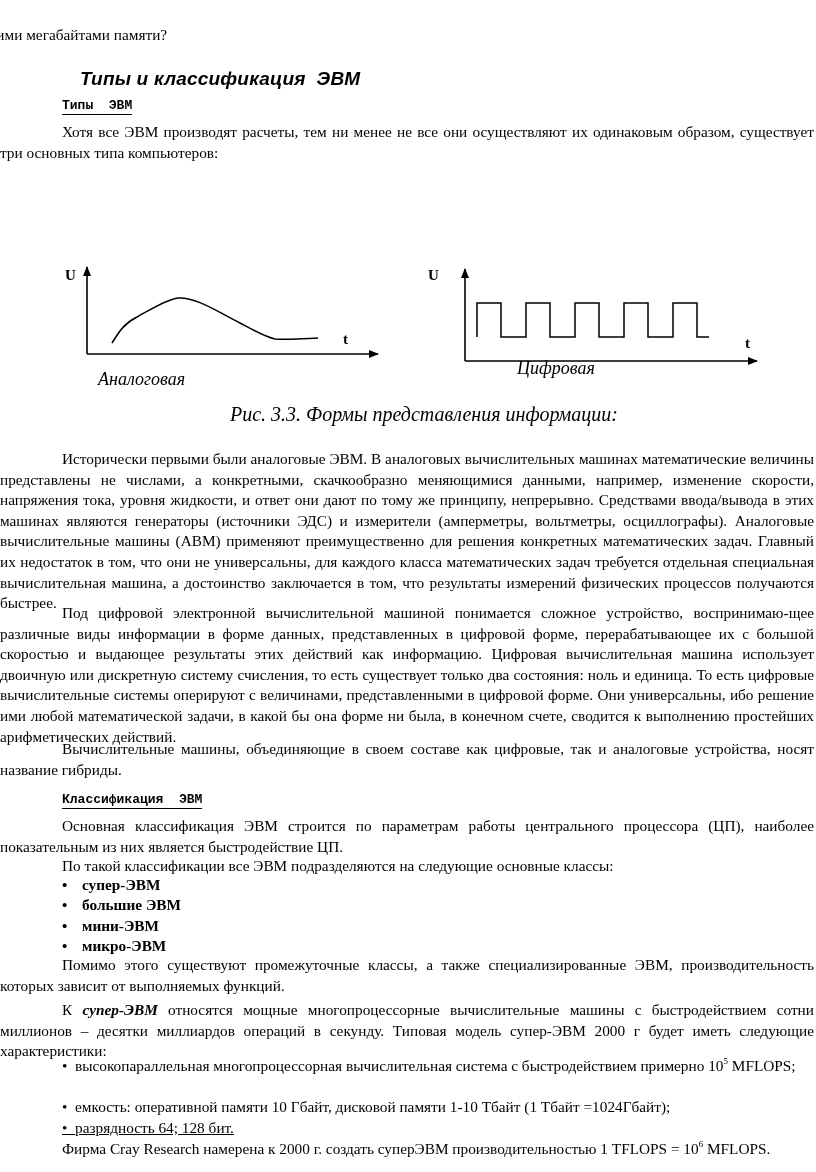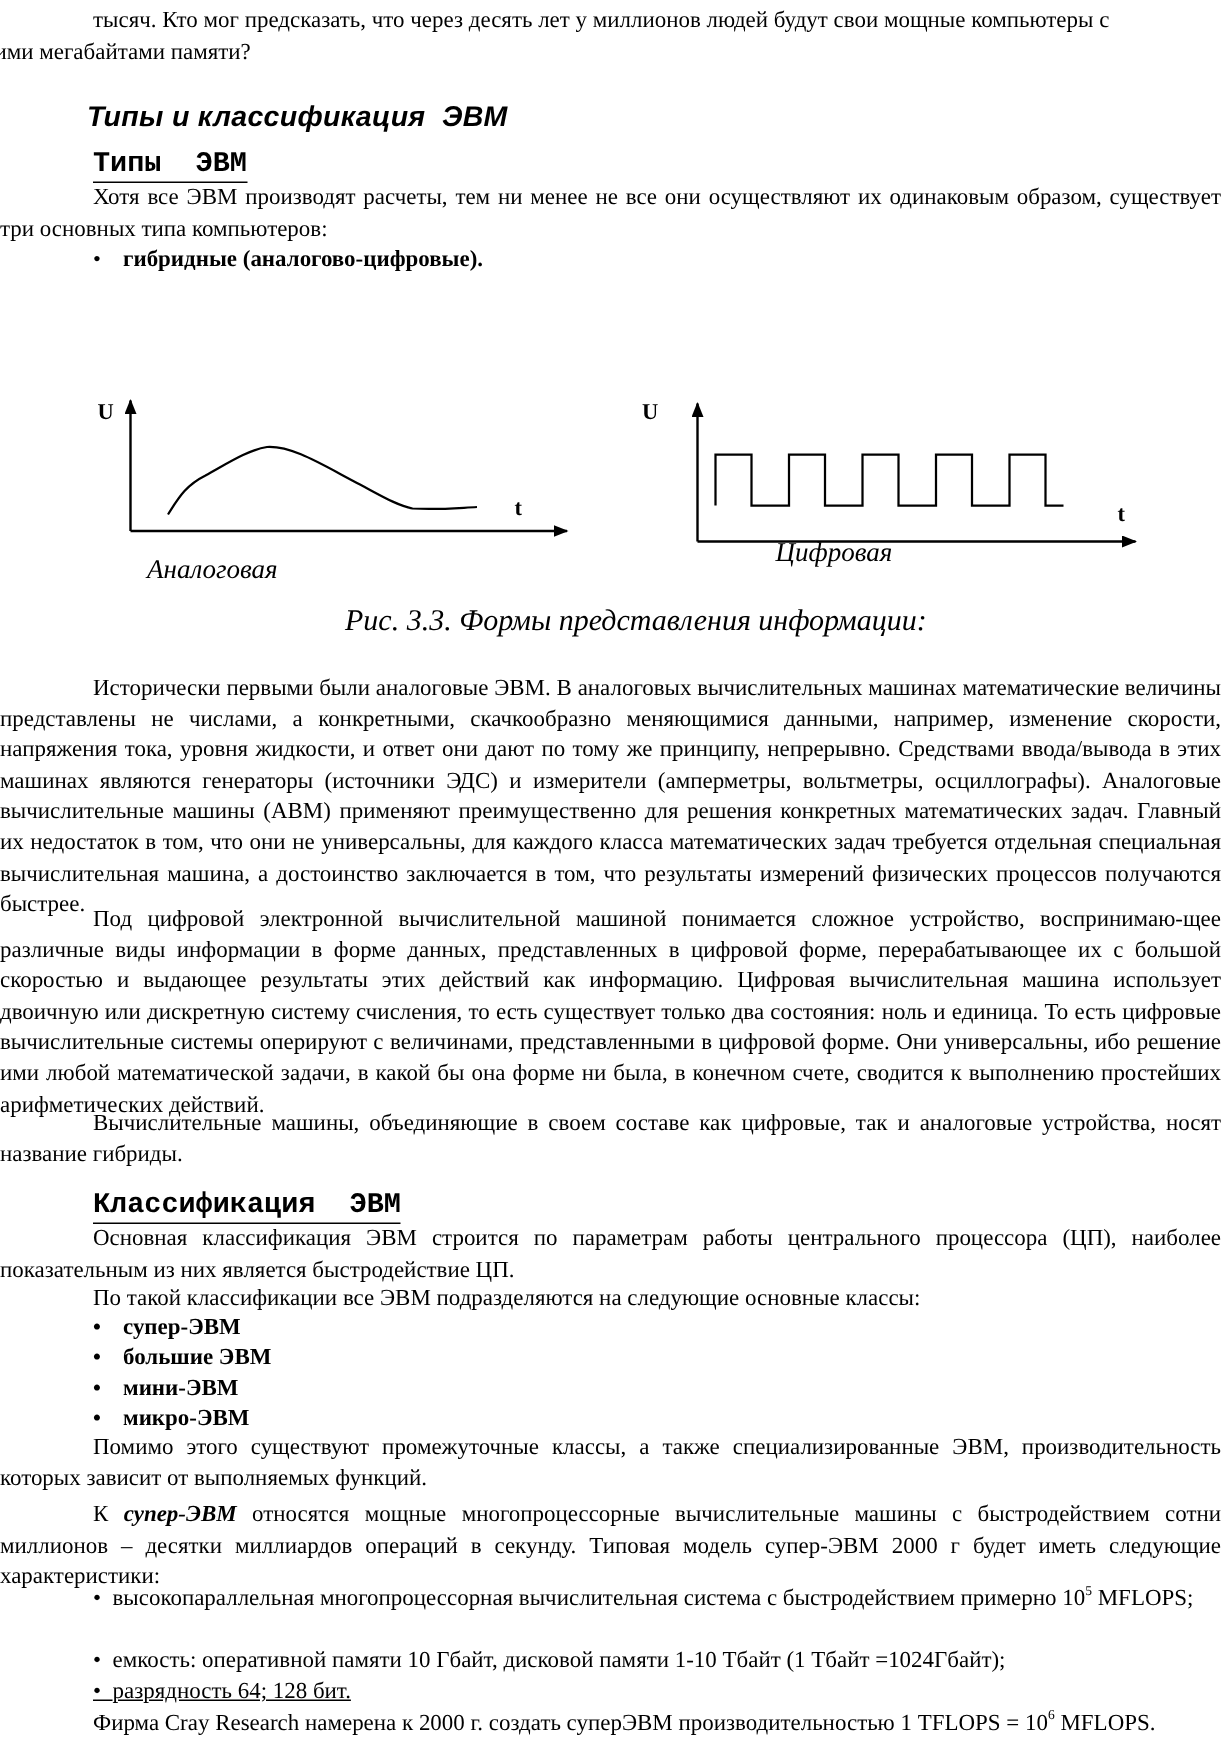--- a/index.html
+++ b/index.html
@@ -5,58 +5,57 @@
   html, body { margin: 0; padding: 0; background: #ffffff; }
   body {
     width: 816px; height: 1172px; overflow: hidden; position: relative;
     font-family: "Liberation Serif", serif; color: #000; font-size: 15.3px;
   }
   .page { position: absolute; left: 0; top: 0; width: 816px; }
   p, .line { margin: 0; }
   .para { position: absolute; left: 0; width: 814px; line-height: 20.6px; text-align: justify; }
   .indent { text-indent: 62px; }
   .h-main {
-    position: absolute; left: 58px; top: 68px;
+    position: absolute; left: 80px; top: 68px;
     font-family: "Liberation Sans", sans-serif; font-weight: bold; font-style: italic;
     font-size: 19px; letter-spacing: 0.2px; white-space: pre;
   }
   .h-sub {
     position: absolute; left: 62px;
-    font-family: "Liberation Mono", monospace; font-weight: bold; font-size: 19px;
+    font-family: "Liberation Mono", monospace; font-weight: bold; font-size: 13px;
     border-bottom: 1.5px solid #000; padding-bottom: 1px; white-space: pre;
   }
   ul.bullets { position: absolute; margin: 0; padding: 0; list-style: none; }
   ul.bullets li { position: relative; padding-left: 20px; line-height: 20.3px; }
   ul.bullets li::before { content: "•"; position: absolute; left: 0; top: 0; font-size: 15px; }
   b { font-weight: bold; }
   .fig { position: absolute; left: 0; top: 255px; width: 816px; height: 140px; }
   .fig-label { position: absolute; font-style: italic; font-size: 18px; }
   .axis-label { position: absolute; font-weight: bold; font-size: 15px; }
   .caption { position: absolute; left: 230px; top: 403px; font-style: italic; font-size: 20px; }
   sup { font-size: 9px; vertical-align: 7px; line-height: 0; }
   .wide { word-spacing: 19px; }
 </style>
 </head>
 <body>
 
 <div class="page">
 
   <p class="para indent" style="top:4px;">
-    <span>тысяч. Кто мог предсказать, что через десять лет у миллионов людей будут свои мощные компьютеры с</span><br>
+    <br>
     <span style="margin-left:-62px;display:inline-block;text-indent:0">несколькими мегабайтами памяти?</span>
   </p>
 
   <div class="h-main">Типы и классификация  ЭВМ</div>
 
   <div class="h-sub" style="top:98px;">Типы  ЭВМ</div>
 
   <p class="para indent" style="top:122px;">Хотя все ЭВМ производят расчеты, тем ни менее не все они осуществляют их одинаковым образом, существует три основных типа компьютеров:</p>
 
   <ul class="bullets" style="left:62px; top:163px;">
-    <li><b>гибридные (аналогово-цифровые).</b><span></span></li>
   </ul>
 
   <div class="fig">
     <svg width="816" height="140" style="position:absolute;left:0;top:0">
       <defs>
         <marker id="arr" markerWidth="10" markerHeight="8" refX="9" refY="4" orient="auto" markerUnits="userSpaceOnUse">
           <path d="M0,0 L10,4 L0,8 z" fill="#000"></path>
         </marker>
       </defs>
 

